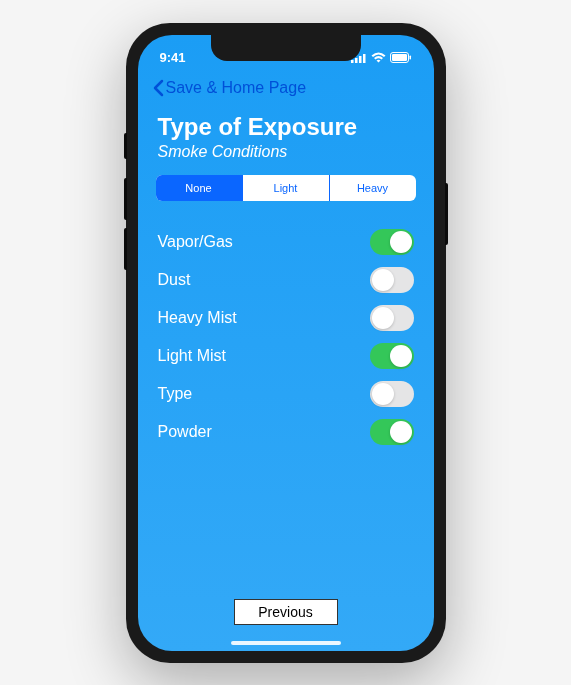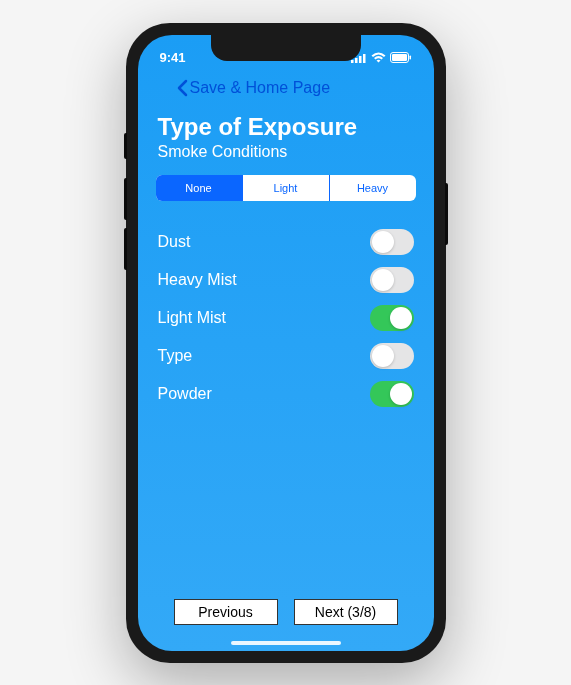--- a/index.html
+++ b/index.html
@@ -103,40 +103,40 @@
     .signal-icon svg, .wifi-icon svg, .battery-icon svg {
       display: block;
     }
     .nav-bar {
       padding: 8px 14px;
       display: flex;
       align-items: center;
       gap: 2px;
       color: #0050d8;
       font-size: 16px;
-      margin-left: 24px;
     }
     .chevron-back {
       display: inline-block;
     }
     .chevron-back svg {
       display: block;
     }
     .header-section {
       padding: 8px 20px 14px;
       color: white;
     }
     .title {
       font-size: 24px;
       font-weight: 700;
       margin-bottom: 2px;
     }
     .subtitle {
       font-size: 16px;
       font-weight: 400;
+      font-style: italic;
     }
     .segmented-control {
       margin: 0 18px;
       display: flex;
       background: white;
       border-radius: 6px;
       overflow: hidden;
       height: 26px;
     }
     .segment {
@@ -282,20 +282,26 @@
     </div>
 
     <div class="segmented-control" id="segments">
         <div class="segment active">None</div>
         <div class="segment">Light</div>
         <div class="segment">Heavy</div>
       </div>
 
     <div class="list" id="list">
         <div class="list-row">
+          <span>Vapor/Gas</span>
+          <div class="toggle on">
+            <div class="toggle-knob"></div>
+          </div>
+        </div>
+        <div class="list-row">
           <span>Dust</span>
           <div class="toggle off">
             <div class="toggle-knob"></div>
           </div>
         </div>
         <div class="list-row">
           <span>Heavy Mist</span>
           <div class="toggle off">
             <div class="toggle-knob"></div>
           </div>
@@ -315,18 +321,17 @@
         <div class="list-row">
           <span>Powder</span>
           <div class="toggle on">
             <div class="toggle-knob"></div>
           </div>
         </div>
       </div>
 
     <div class="bottom-buttons">
       <button class="nav-btn">Previous</button>
-      <button class="nav-btn">Next (3/8)</button>
     </div>
 
     <div class="home-indicator"></div>
   </div>
 </div>
 
 </body></html>

